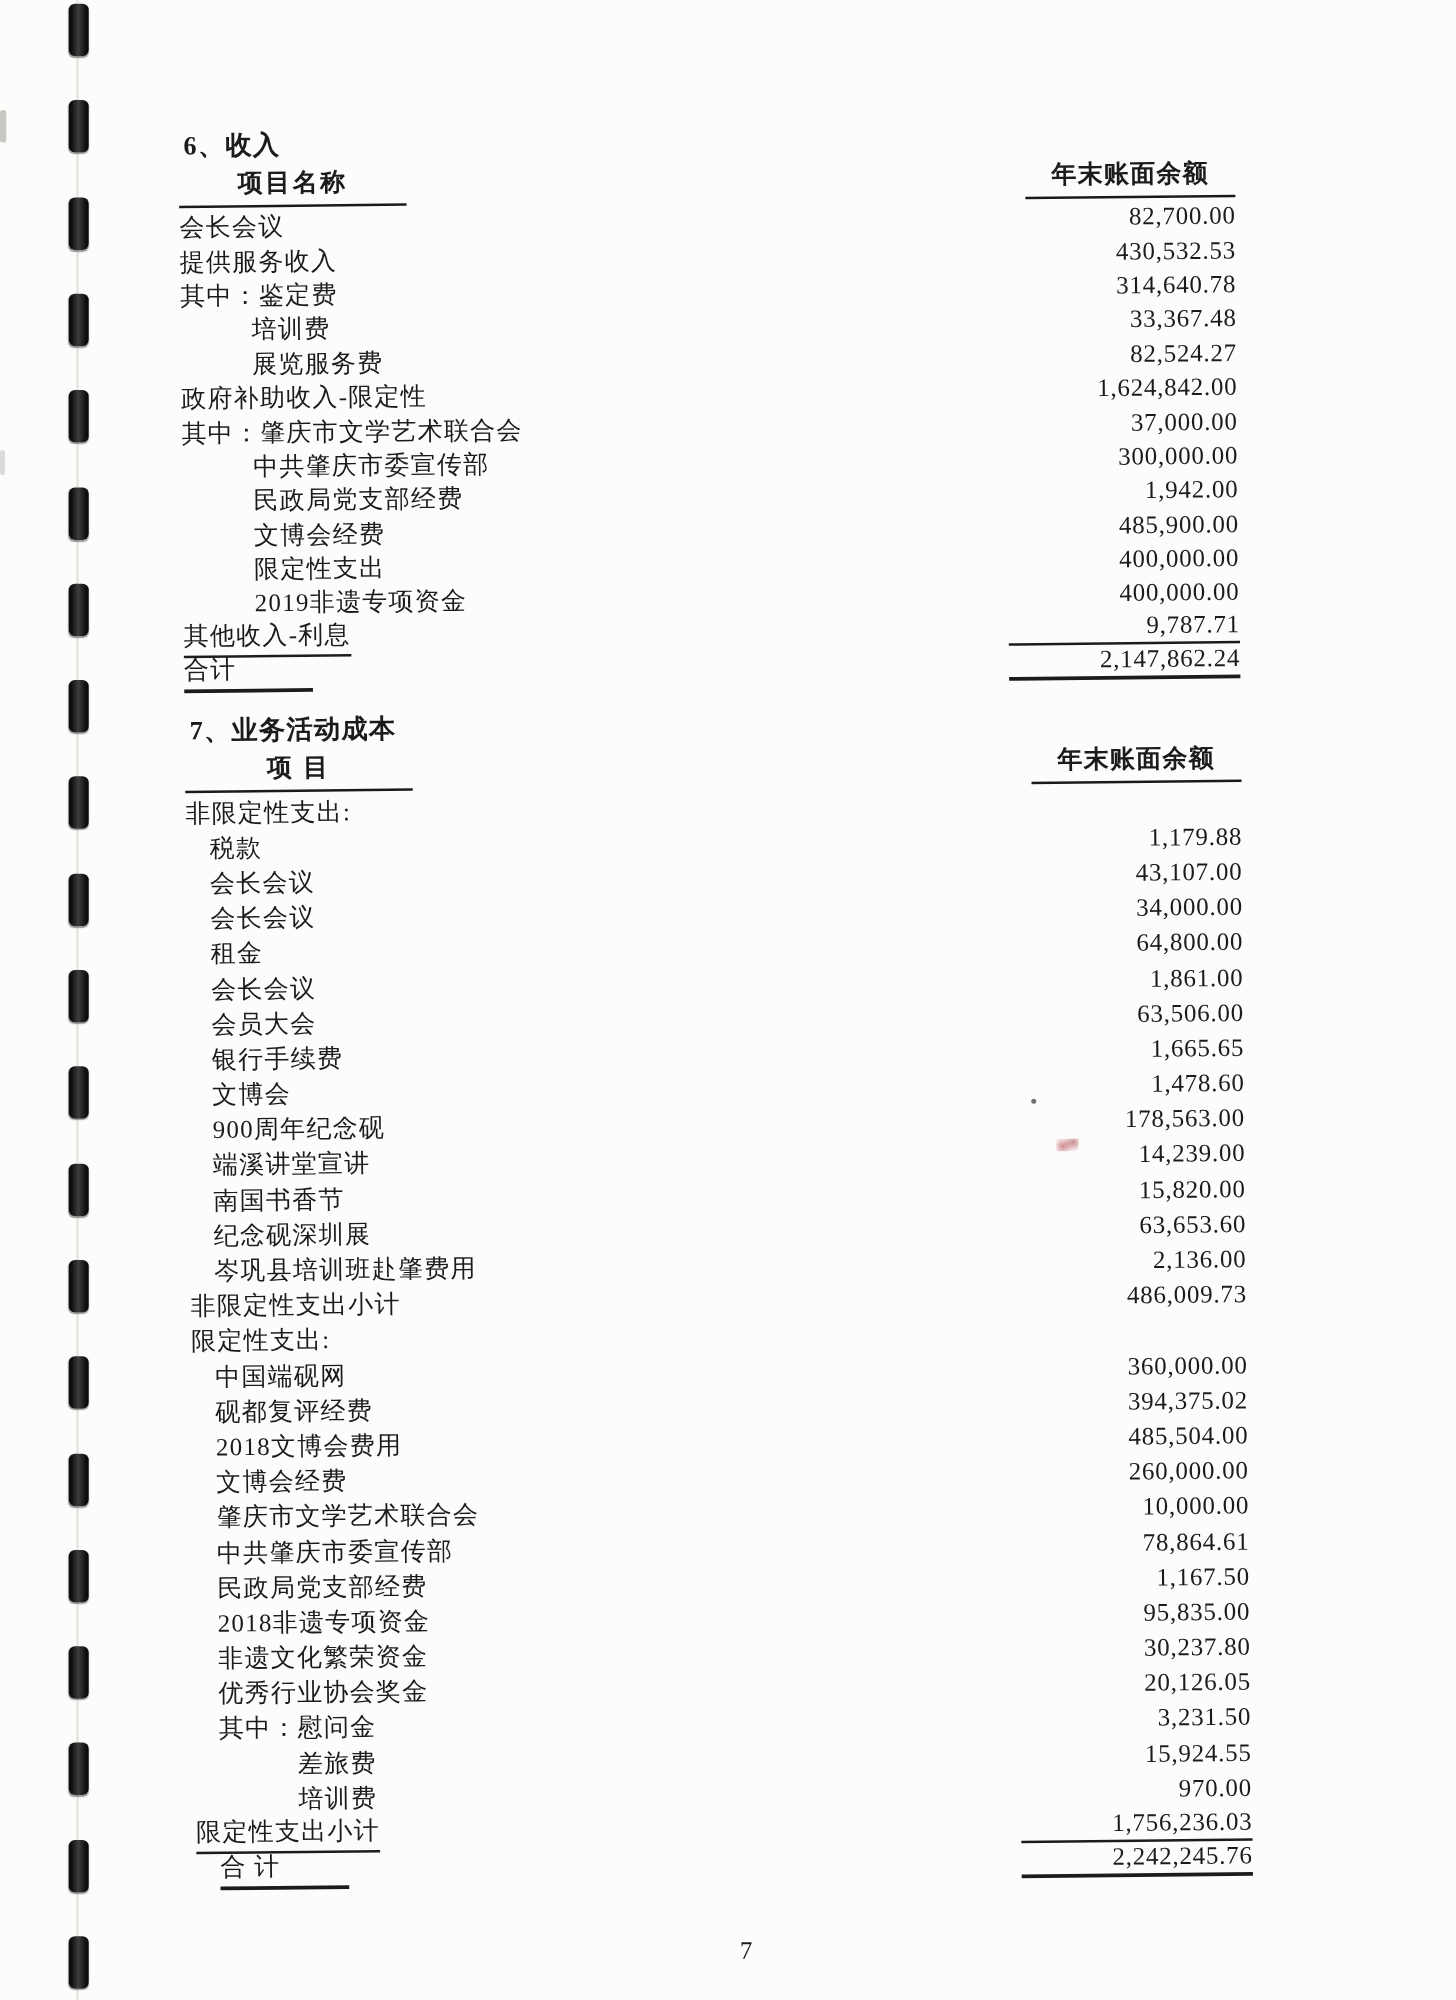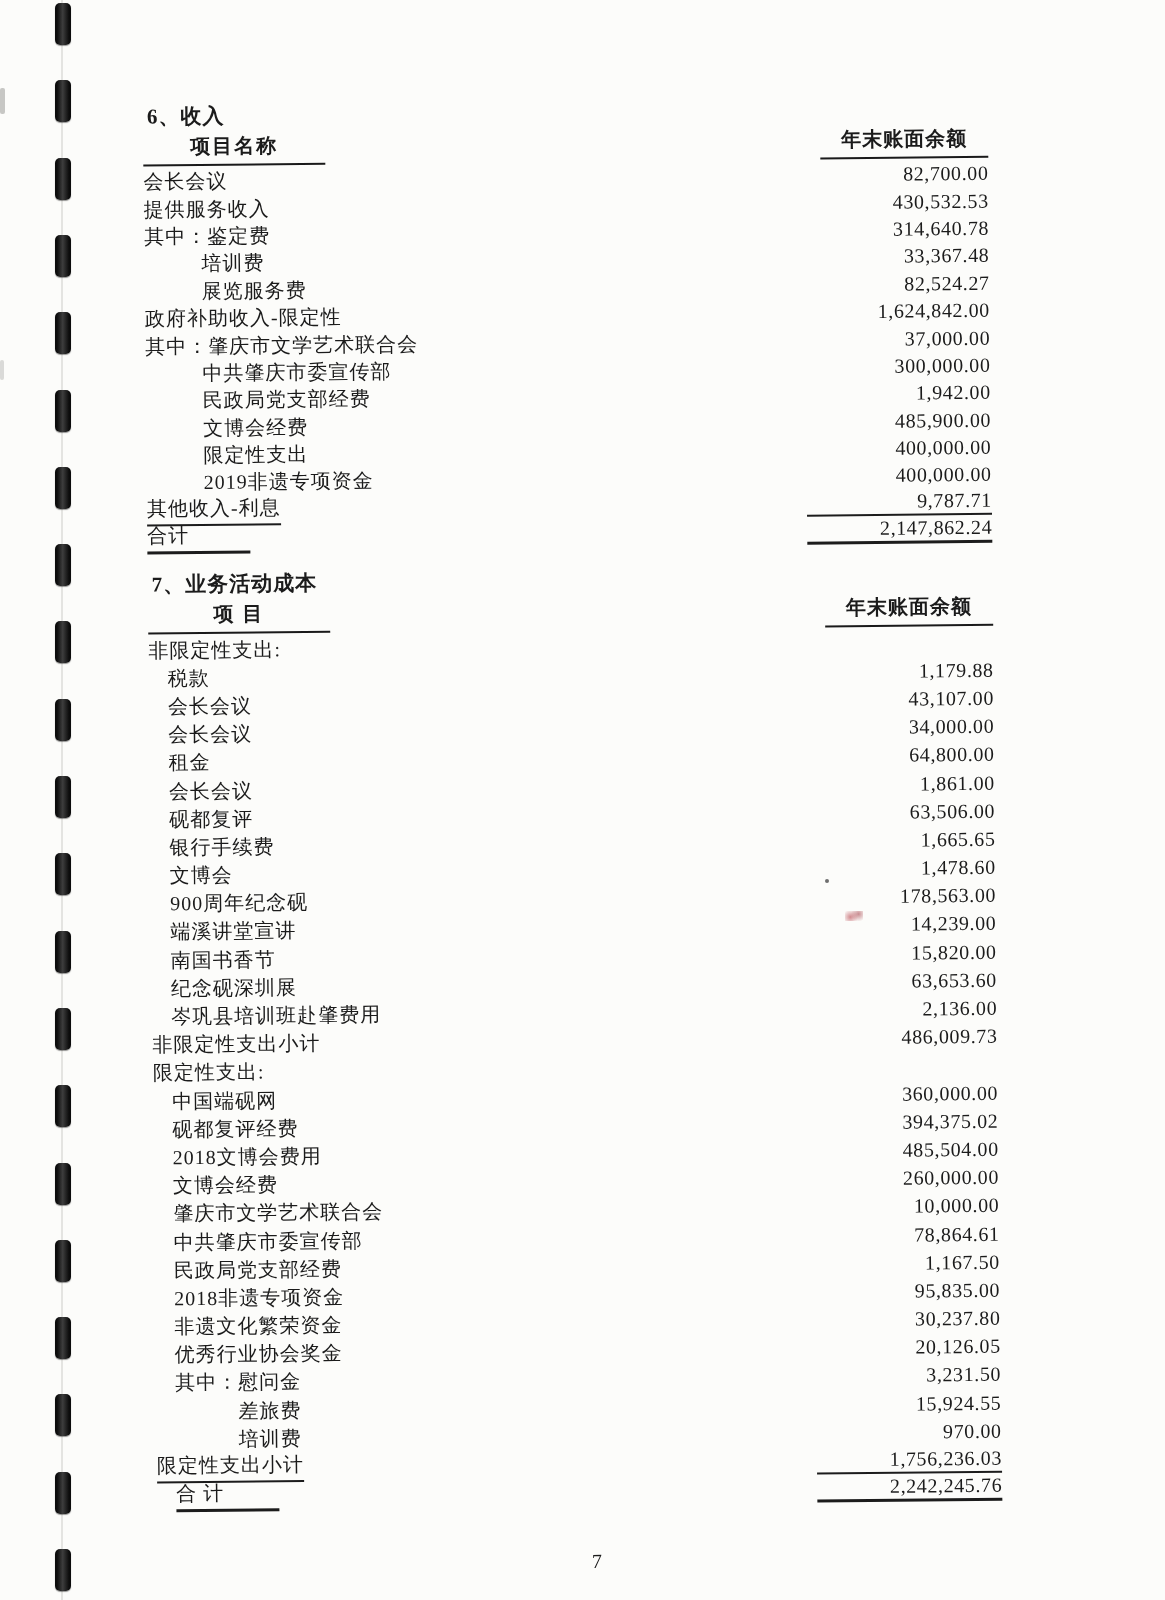--- a/index.html
+++ b/index.html
@@ -179,21 +179,21 @@
           </div>
           <div class="row i1">
             <span class="lbl"><span class="lbl-text">租金</span></span>
             <span class="val">64,800.00</span>
           </div>
           <div class="row i1">
             <span class="lbl"><span class="lbl-text">会长会议</span></span>
             <span class="val">1,861.00</span>
           </div>
           <div class="row i1">
-            <span class="lbl"><span class="lbl-text">砚都复评</span></span>
+            <span class="lbl"><span class="lbl-text">会员大会</span></span>
             <span class="val">63,506.00</span>
           </div>
           <div class="row i1">
             <span class="lbl"><span class="lbl-text">银行手续费</span></span>
             <span class="val">1,665.65</span>
           </div>
           <div class="row i1">
             <span class="lbl"><span class="lbl-text">文博会</span></span>
             <span class="val">1,478.60</span>
           </div>

